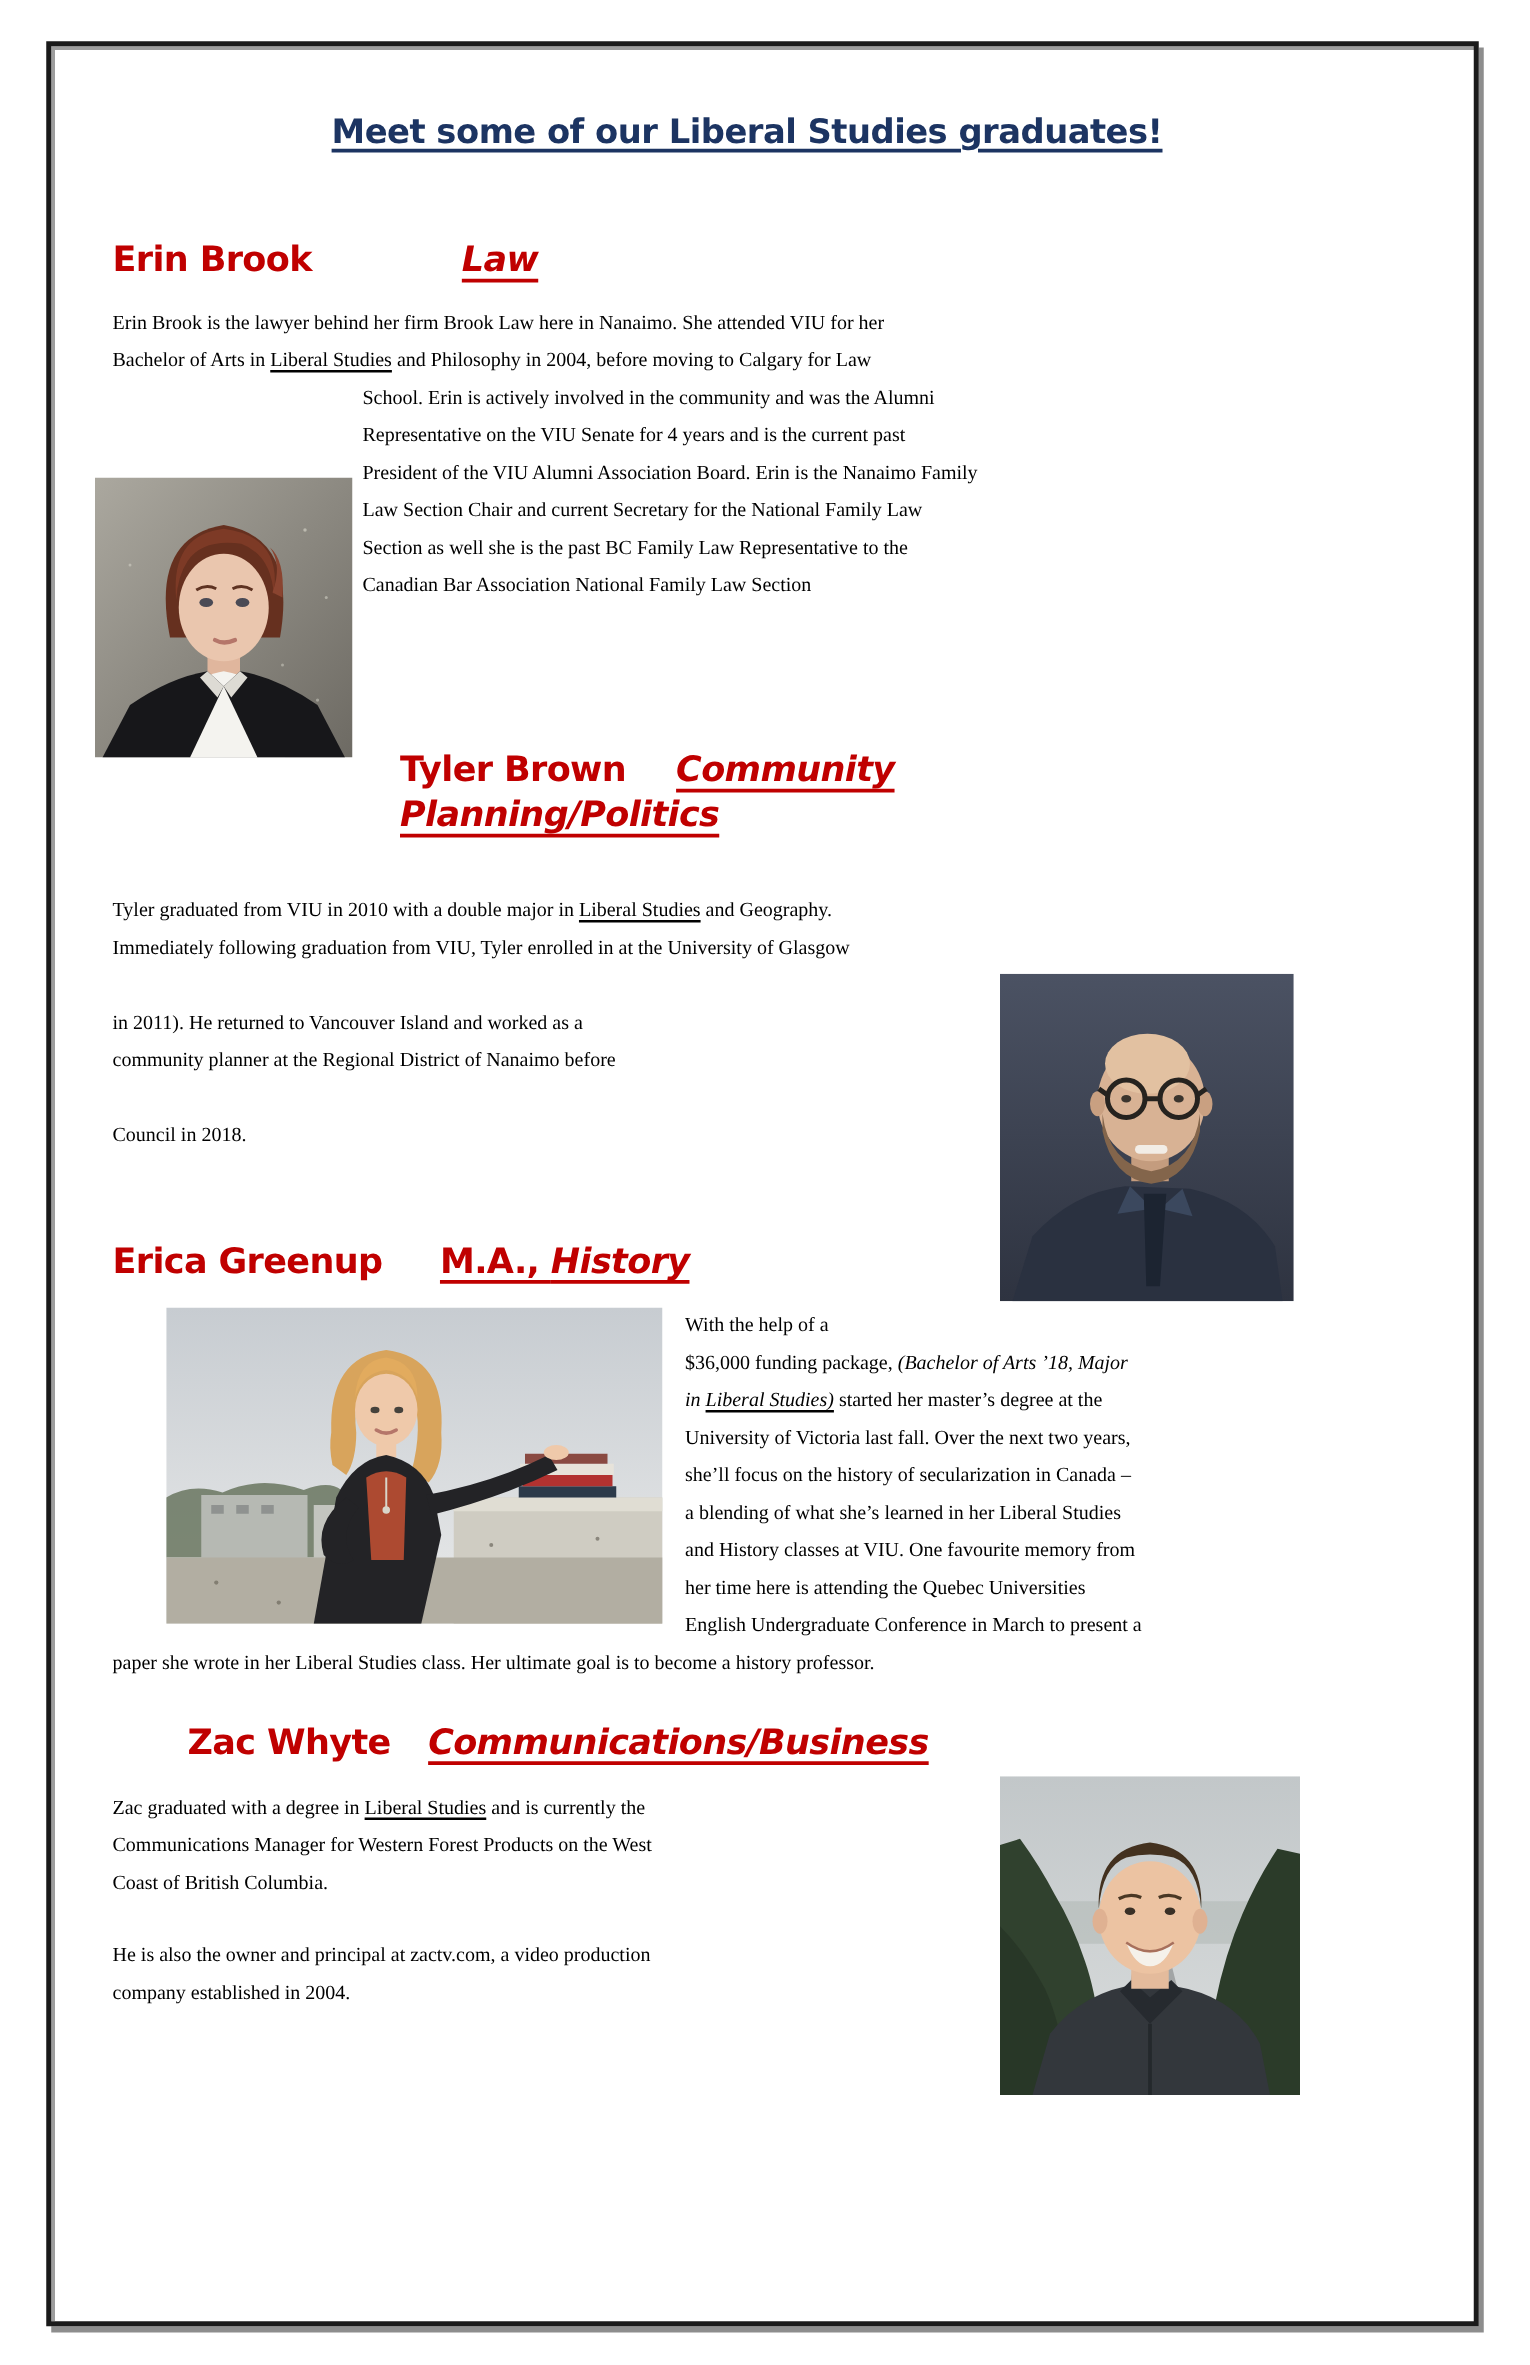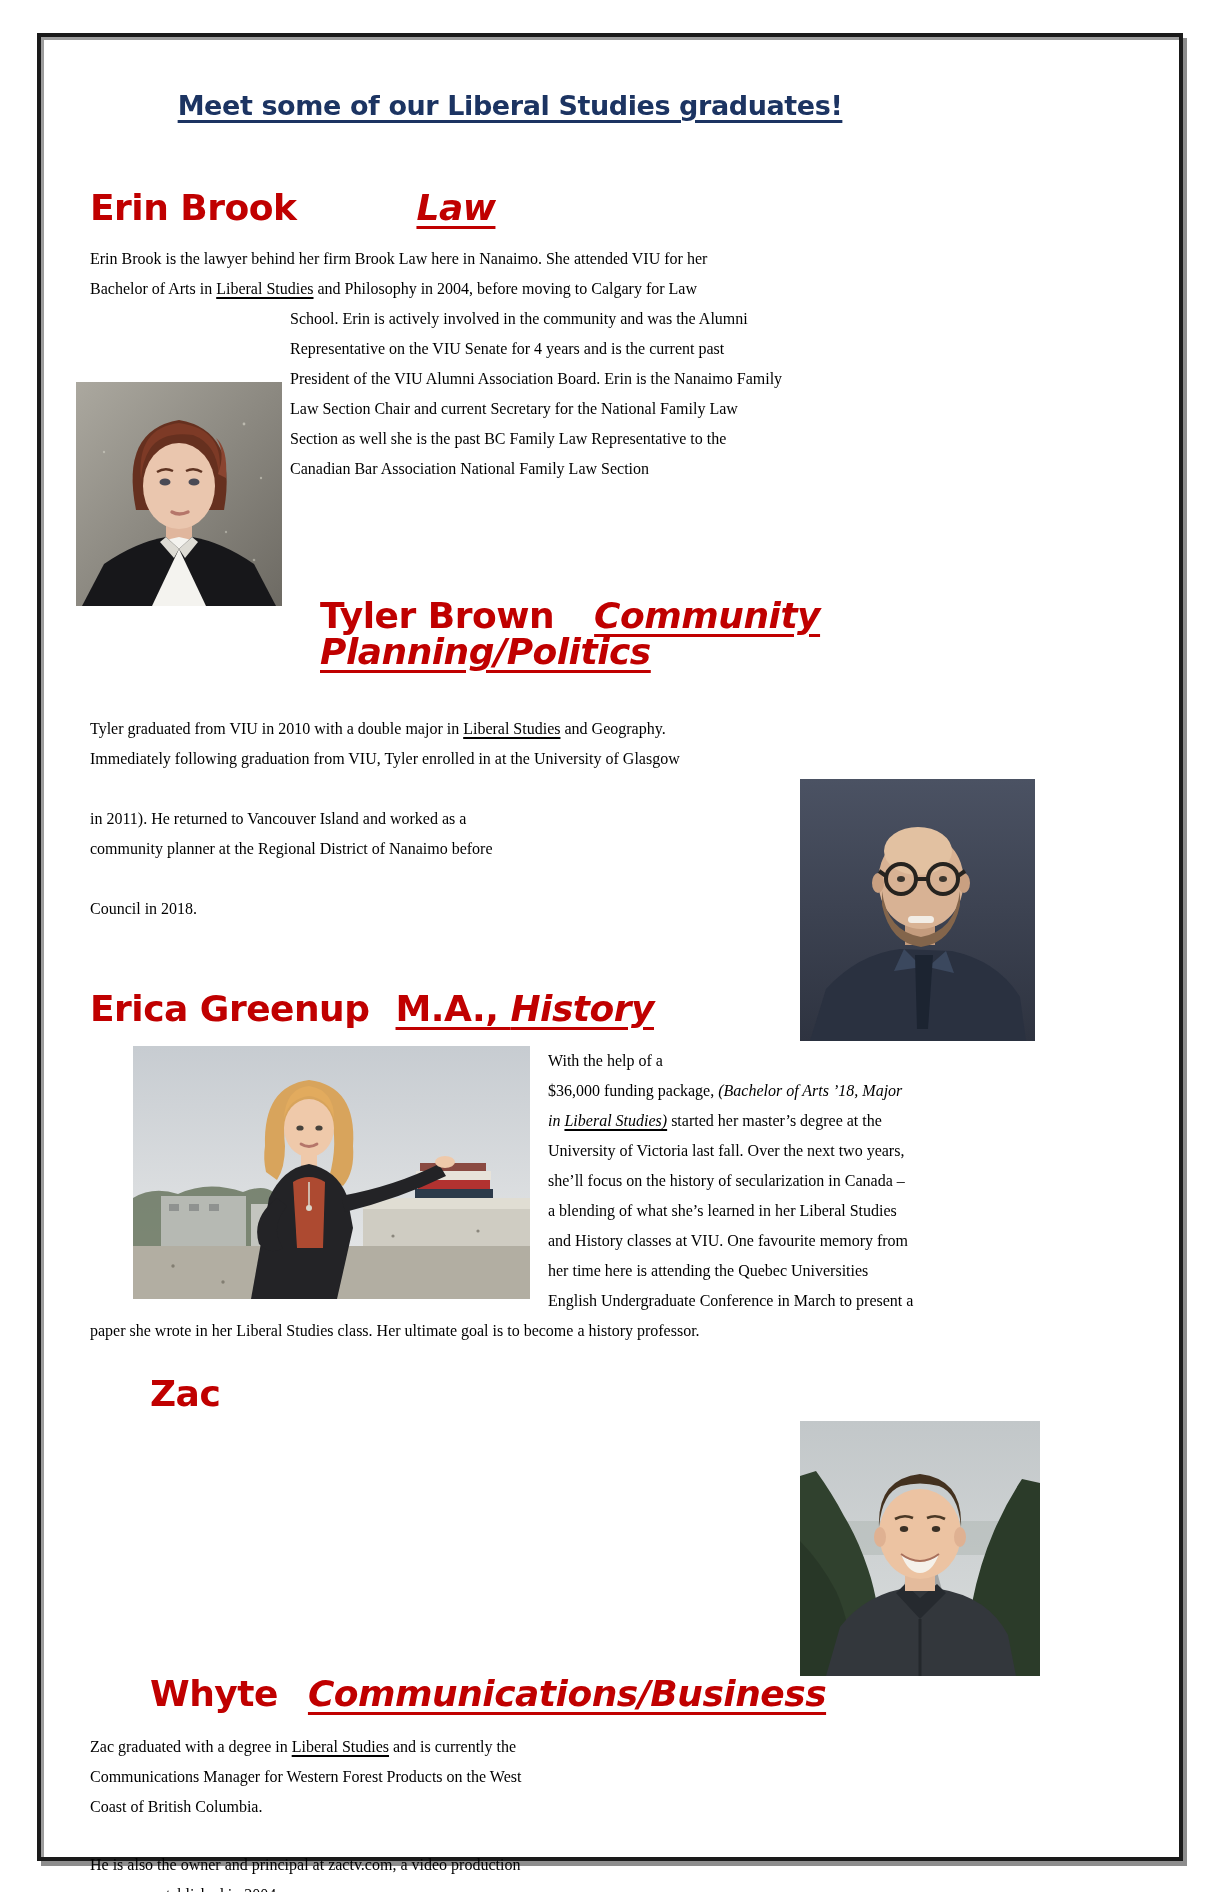--- a/index.html
+++ b/index.html
@@ -9,31 +9,31 @@
     -webkit-font-smoothing:antialiased;
   }
   .sheet{
     position:absolute;left:37px;top:33px;width:1146px;height:1828px;
     box-sizing:border-box;border:4px solid #1a1a1a;background:#ffffff;
     box-shadow:4px 5px 0 #8d8d8d, inset 3px 3px 0 #9d9d9d;
   }
   .content{position:absolute;left:90px;top:88px;width:840px;}
   
   .doc-title{
-    margin:0 0 66px 0;text-align:center;
+    margin:0 0 66px 0;text-align:right;
     font-family:"DejaVu Sans", sans-serif;font-weight:bold;
     font-size:27px;line-height:36px;letter-spacing:-0.4px;
     color:#1c3462;text-decoration:underline;
     text-decoration-thickness:2.5px;text-underline-offset:5px;
   }
   
   .sec{display:flow-root;}
   .sec-head{
     margin:0;font-family:"DejaVu Sans", sans-serif;font-weight:bold;
-    font-size:36px;line-height:36px;letter-spacing:-0.5px;color:#c00000;
+    font-size:28px;line-height:36px;letter-spacing:-0.5px;color:#c00000;
   }
   .g-name{color:#c00000;}
   .g-field{
     font-style:italic;text-decoration:underline;
     text-decoration-thickness:3px;text-underline-offset:6px;
   }
   .g-field .upright{font-style:normal;}
   
   .body-para{margin:0;font-size:16px;line-height:30px;}
   .seg-u{text-decoration:underline;text-underline-offset:3px;text-decoration-thickness:1.5px;}
@@ -46,21 +46,21 @@
   .float-erica{float:left;width:397px;height:253px;margin:0 18px 6px 43px;}
   .float-zac{float:right;width:240px;height:255px;margin:45px -110px 0 14px;}
   
   .sec-erin .sec-head{margin-bottom:18px;}
   .sec-tyler{margin-top:-12px;}
   .sec-tyler .sec-head{margin-left:230px;margin-bottom:44px;}
   .sec-tyler .g-field{margin-left:40px;}
   .sec-erin .g-field{margin-left:120px;}
   .sec-erica{margin-top:-50px;}
   .sec-erica .sec-head{margin-bottom:19px;}
-  .sec-erica .g-field{margin-left:26px;}
+  .sec-erica .g-field{margin-left:46px;}
   .sec-erica .body-para{margin-right:-160px;}
   .sec-zac{margin-top:30px;}
   .sec-zac .sec-head{margin-left:60px;}
   .sec-zac .g-field{margin-left:30px;}
   .sec-zac .p1{margin-top:20px;}
   .sec-zac .p2{margin-top:28px;}
 </style>
 </head>
 <body>
 

